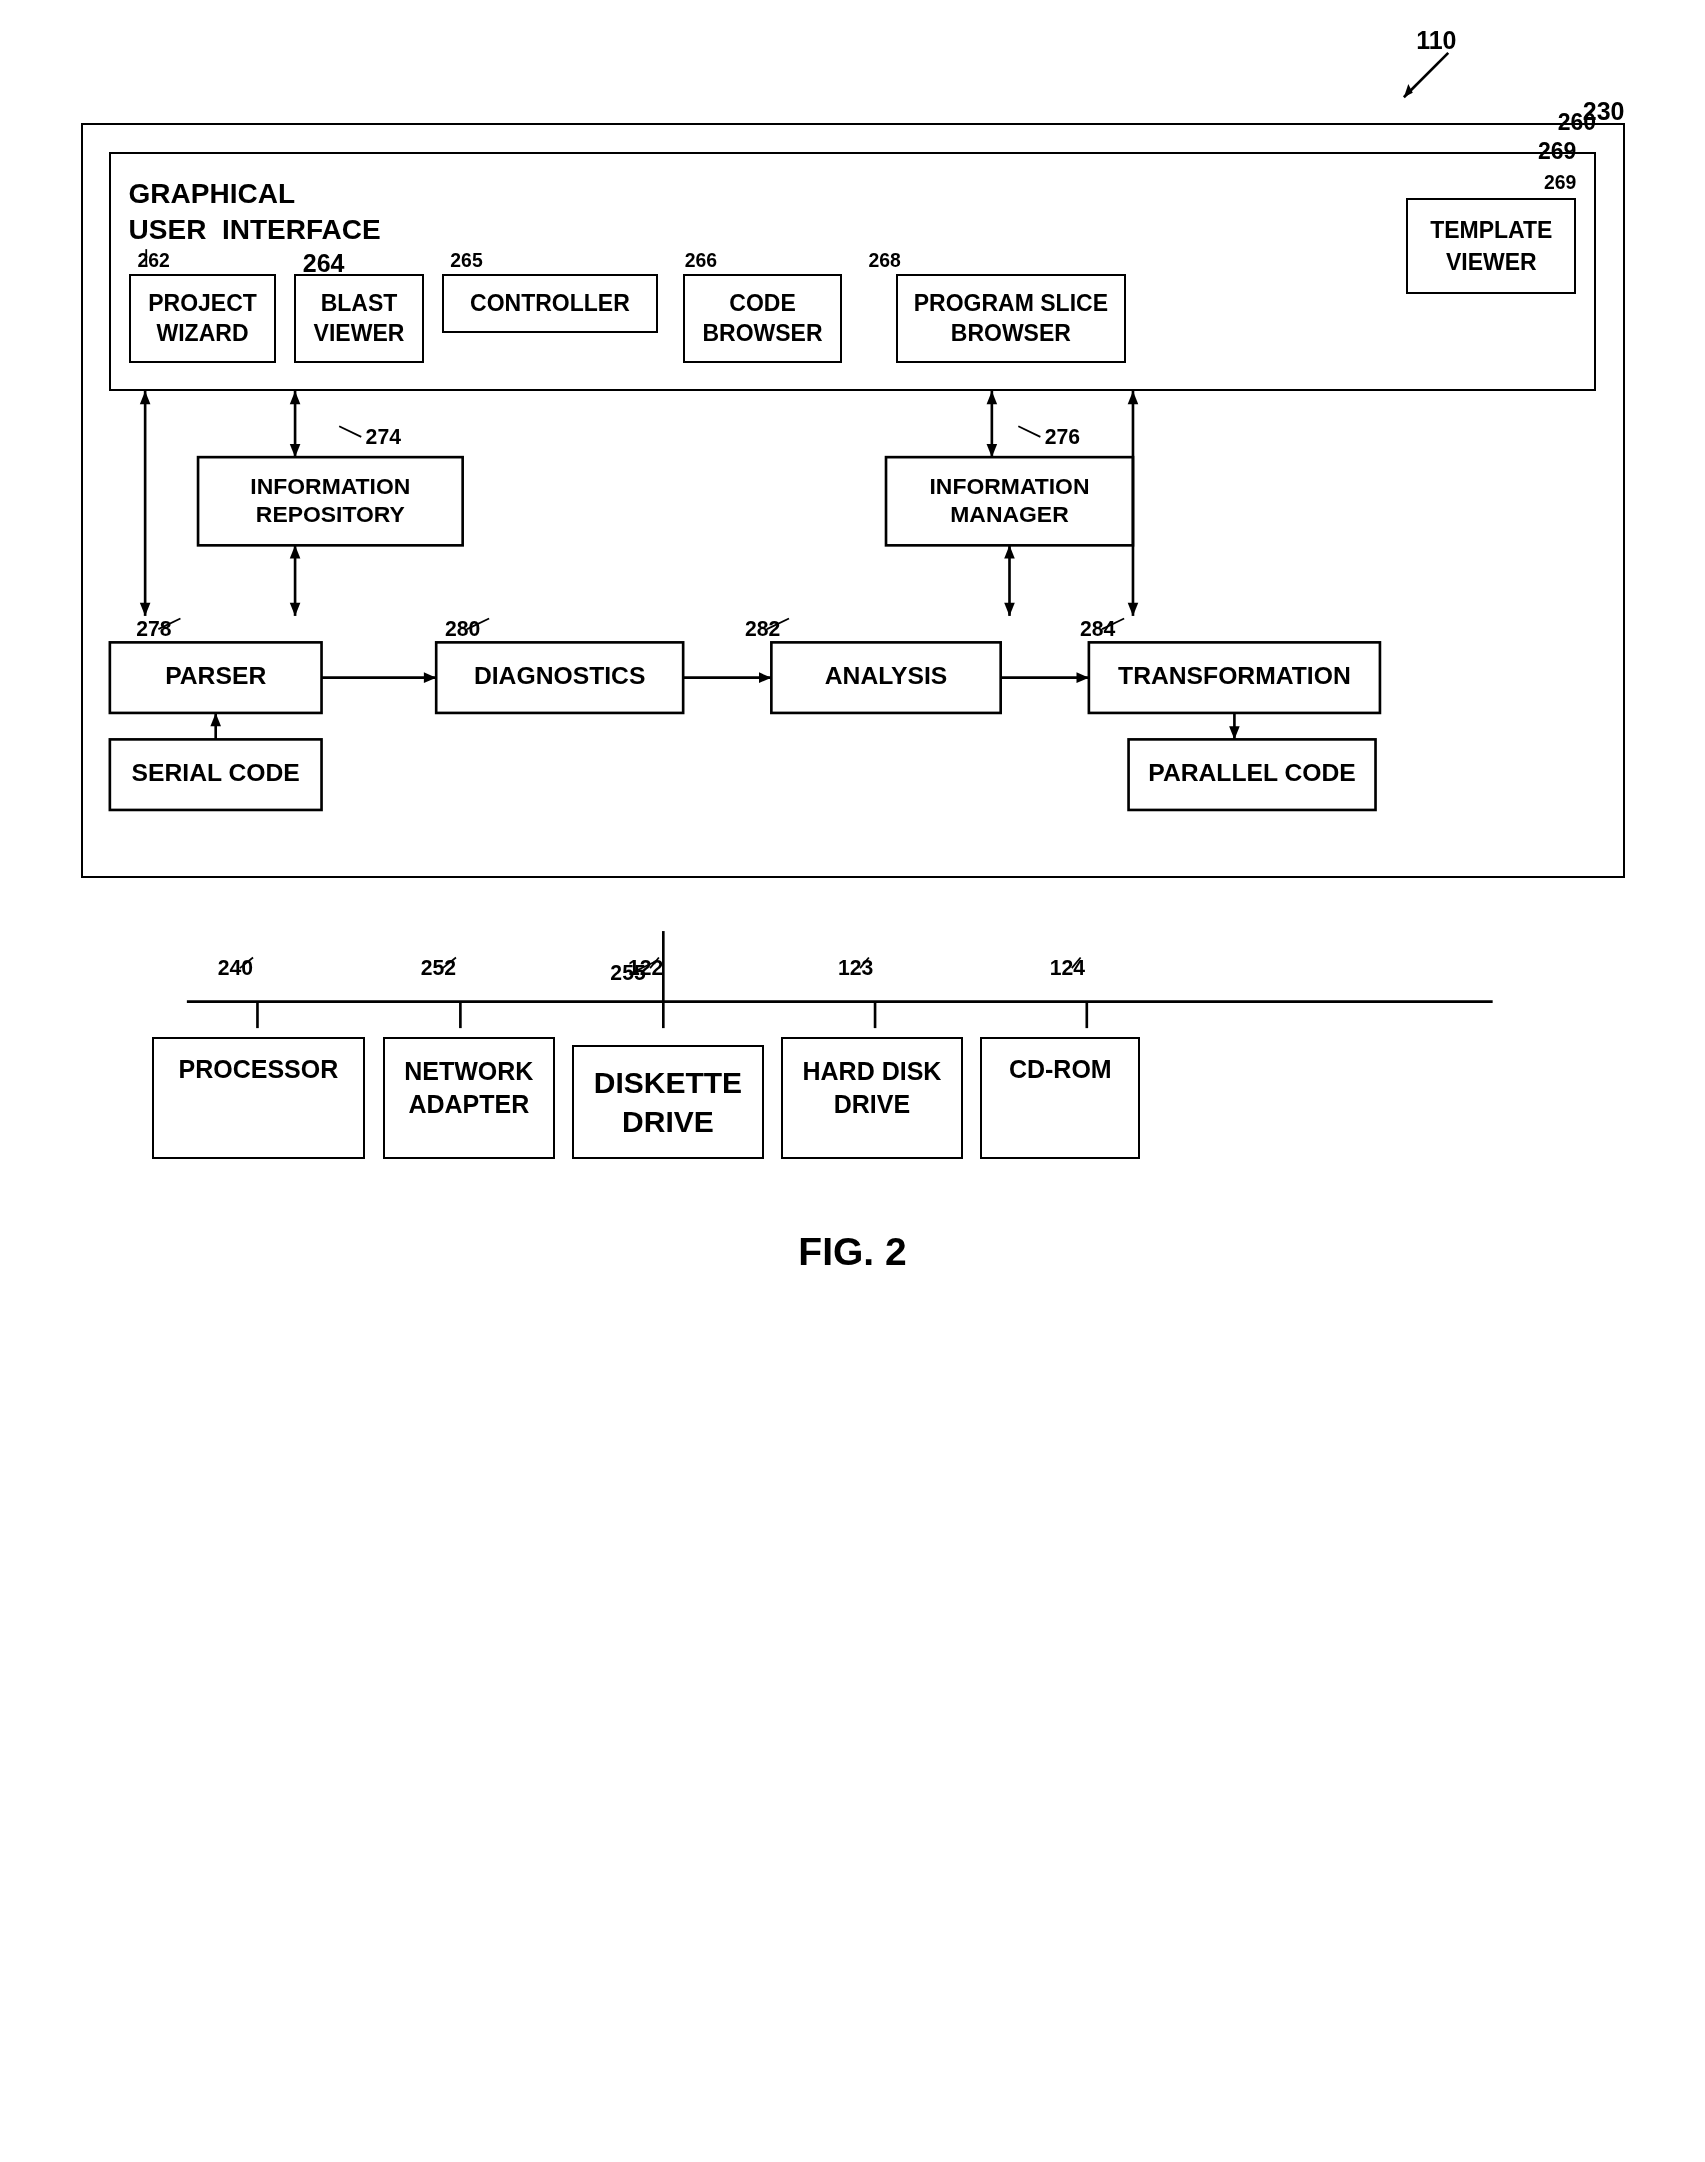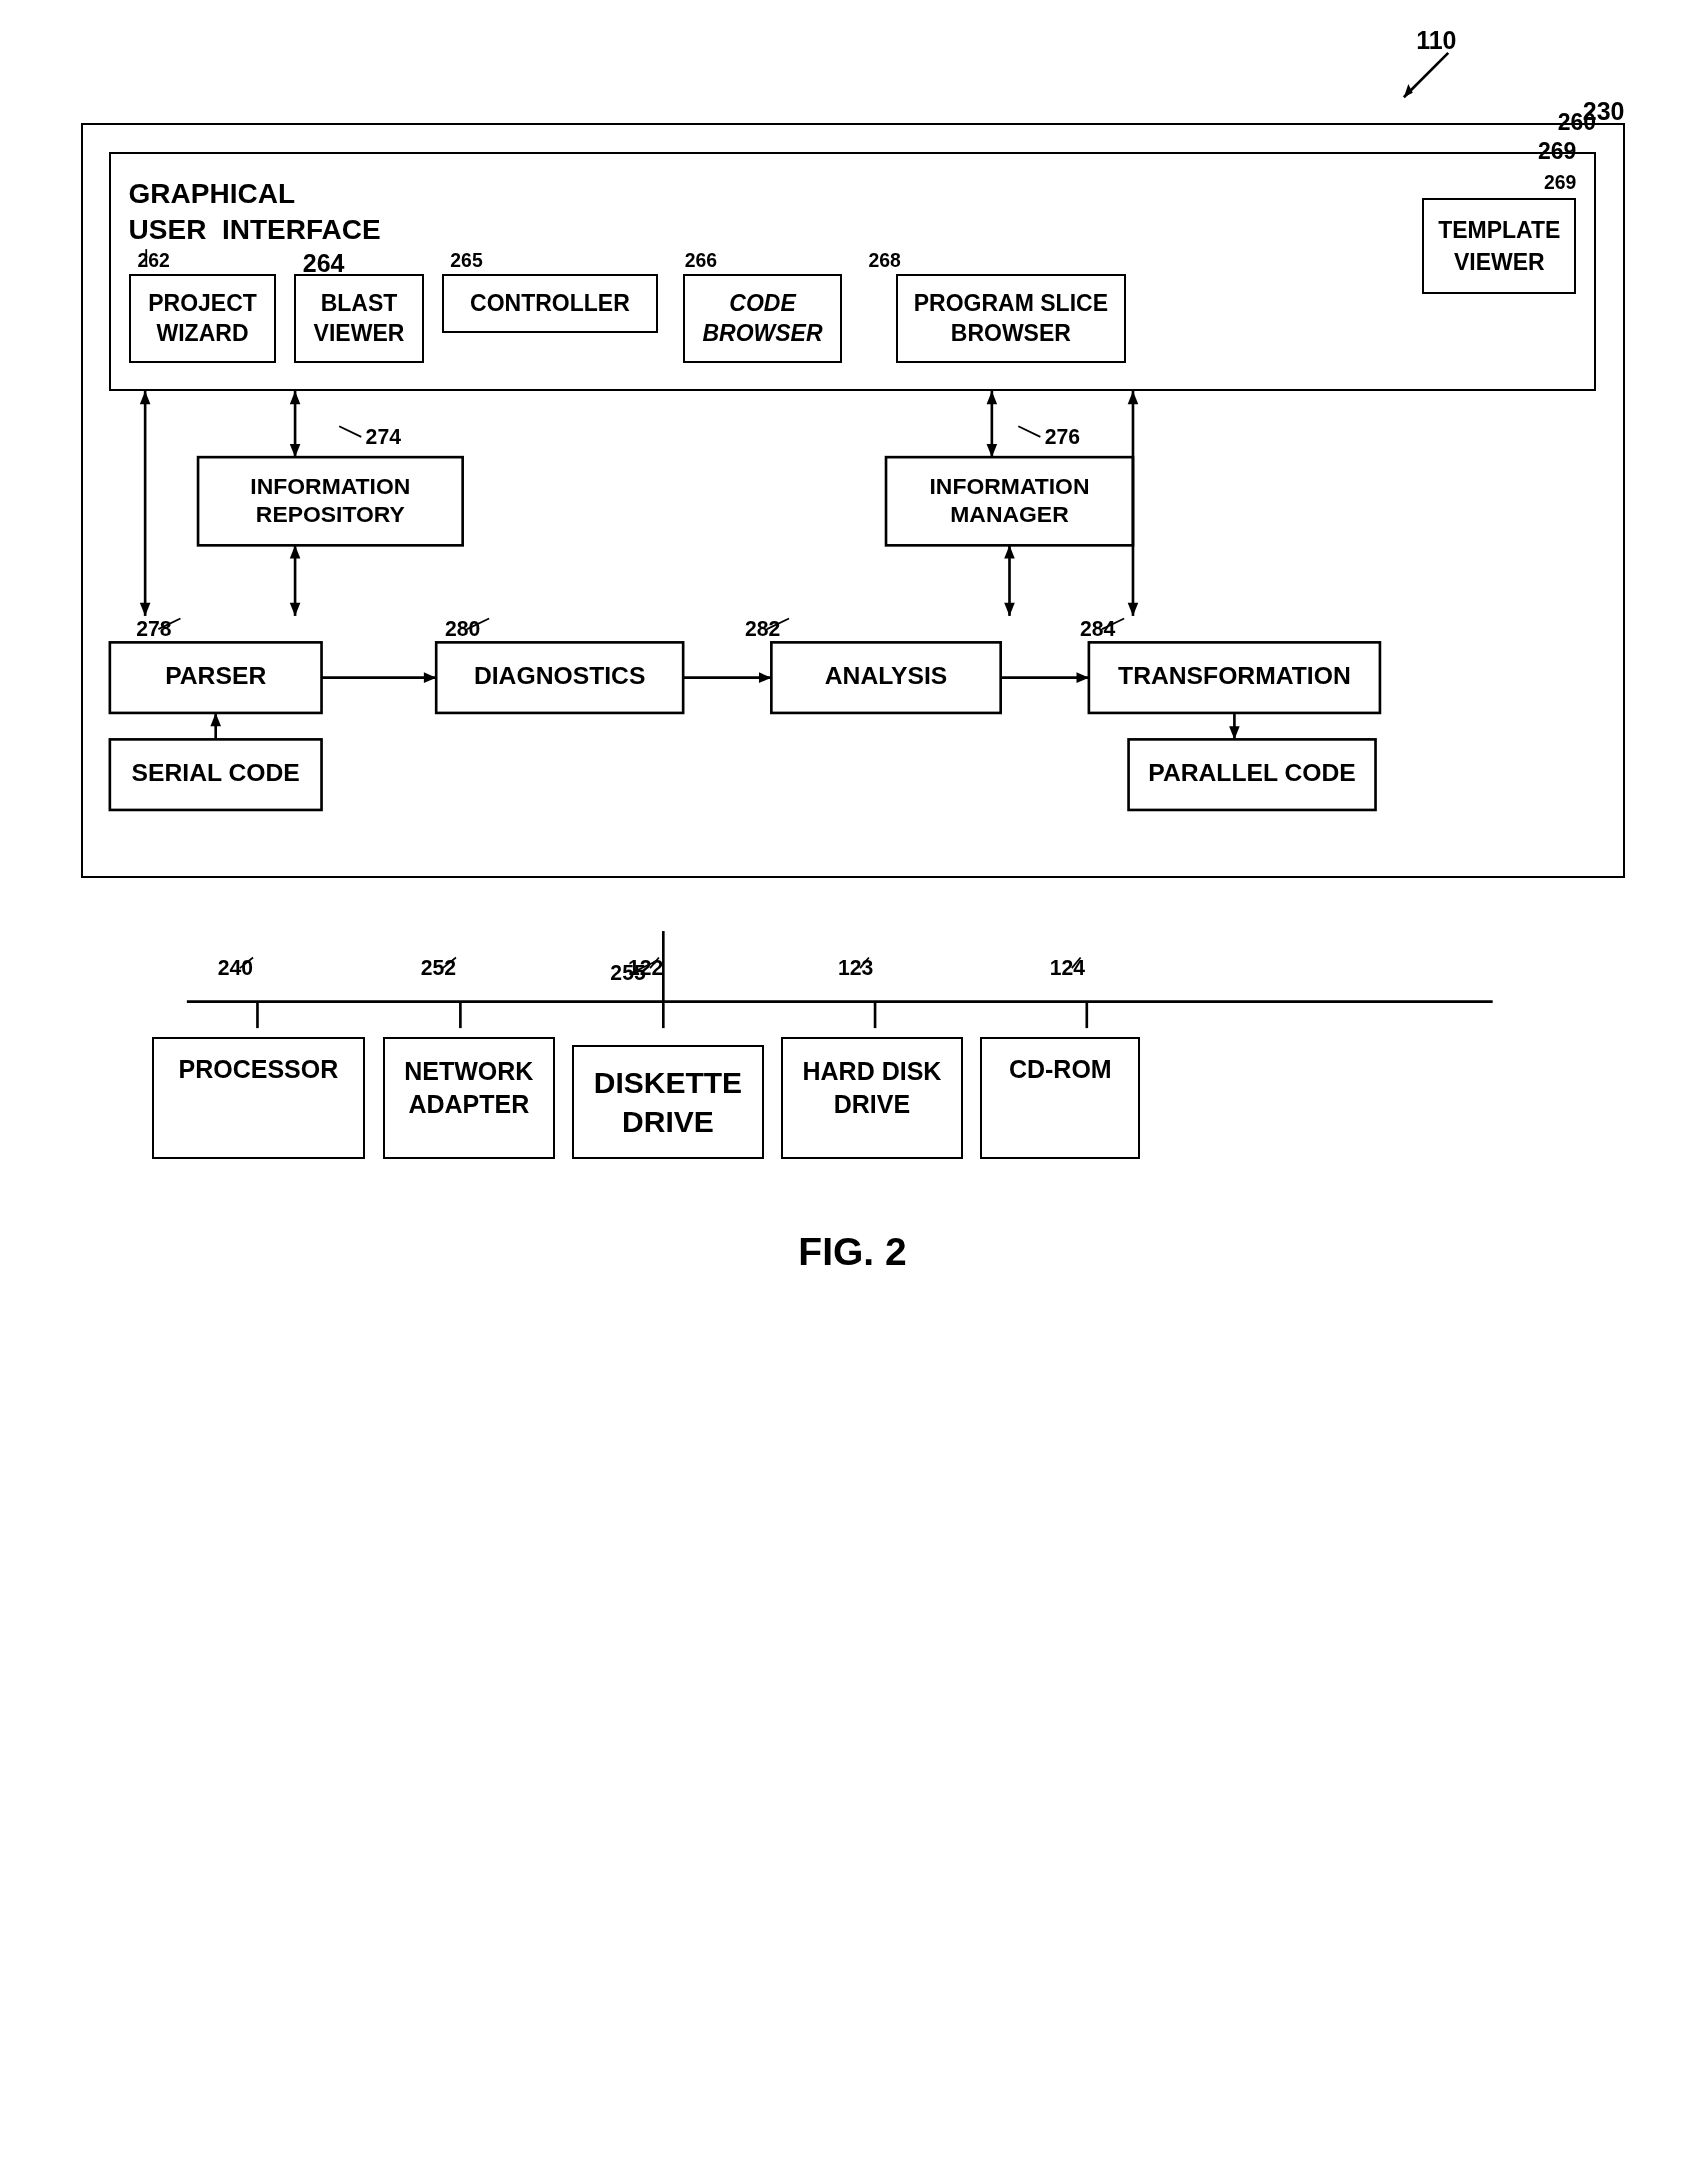--- a/index.html
+++ b/index.html
@@ -37,21 +37,21 @@
     <div style="position:absolute; top:-16px; right:26.5px; font-size:23px; font-weight:bold;">260</div>
 
     <div style="border:2.6px solid #000; padding:22px 17.6px 26.5px 17.6px; position:relative; margin-bottom:0;">
 
       <div style="position:absolute; top:-16px; right:17.6px; font-size:23px; font-weight:bold;">269</div>
 
       <div style="font-size:28px; font-weight:bold; margin-bottom:26px; line-height:1.3;">GRAPHICAL<br>USER &nbsp;INTERFACE</div>
 
       <div style="position:absolute; top:17.6px; right:17.6px;">
         <div style="font-size:19.4px; font-weight:bold; text-align:right; margin-bottom:3.5px;">269</div>
-        <div style="border:2.6px solid #000; padding:14px 14px; text-align:center; font-size:23px; font-weight:bold; line-height:1.4;">TEMPLATE<br>VIEWER</div>
+        <div style="border:2.6px solid #000; padding:14px 22px; text-align:center; font-size:23px; font-weight:bold; line-height:1.4;">TEMPLATE<br>VIEWER</div>
       </div>
 
       <div style="display:flex; gap:17.6px; align-items:stretch; flex-wrap:nowrap; margin-right:194px;">
 
         <div style="position:relative;">
           <div style="position:absolute; top:-25px; left:8.8px; font-size:19.4px; font-weight:bold;">262</div>
           <svg style="position:absolute; top:-25px; left:4.4px; width:26.5px; height:25px; overflow:visible;" viewBox="0 0 30 28" width="26.5" height="25">
             <line x1="15" y1="0" x2="15" y2="20" stroke="#000" stroke-width="2"></line>
           </svg>
           <div style="border:2.6px solid #000; padding:12.4px 17.6px; text-align:center; font-size:23px; font-weight:bold; line-height:1.3;">PROJECT<br>WIZARD</div>
@@ -62,21 +62,21 @@
           <div style="border:2.6px solid #000; padding:12.4px 17.6px; text-align:center; font-size:23px; font-weight:bold; line-height:1.3;">BLAST<br>VIEWER</div>
         </div>
 
         <div style="position:relative;">
           <div style="position:absolute; top:-25px; left:8.8px; font-size:19.4px; font-weight:bold;">265</div>
           <div style="border:2.6px solid #000; padding:12.4px 26.5px; text-align:center; font-size:23px; font-weight:bold; line-height:1.3;">CONTROLLER</div>
         </div>
 
         <div style="position:relative;padding-left:7px;">
           <div style="position:absolute; top:-25px; left:8.8px; font-size:19.4px; font-weight:bold;">266</div>
-          <div style="border:2.6px solid #000; padding:12.4px 17.6px; text-align:center; font-size:23px; font-weight:bold; line-height:1.3;font-style:italic;">CODE<br>BROWSER</div>
+          <div style="border:2.6px solid #000; padding:12.4px 17.6px; text-align:center; font-size:23px; font-weight:bold; line-height:1.3;">CODE<br>BROWSER</div>
         </div>
 
         <div style="position:relative;padding-left:36px;">
           <div style="position:absolute; top:-25px; left:8.8px; font-size:19.4px; font-weight:bold;">268</div>
           <div style="border:2.6px solid #000; padding:12.4px 16px; text-align:center; font-size:23px; font-weight:bold; line-height:1.3;">PROGRAM  SLICE<br>BROWSER</div>
         </div>
 
       </div>
     </div>
 

